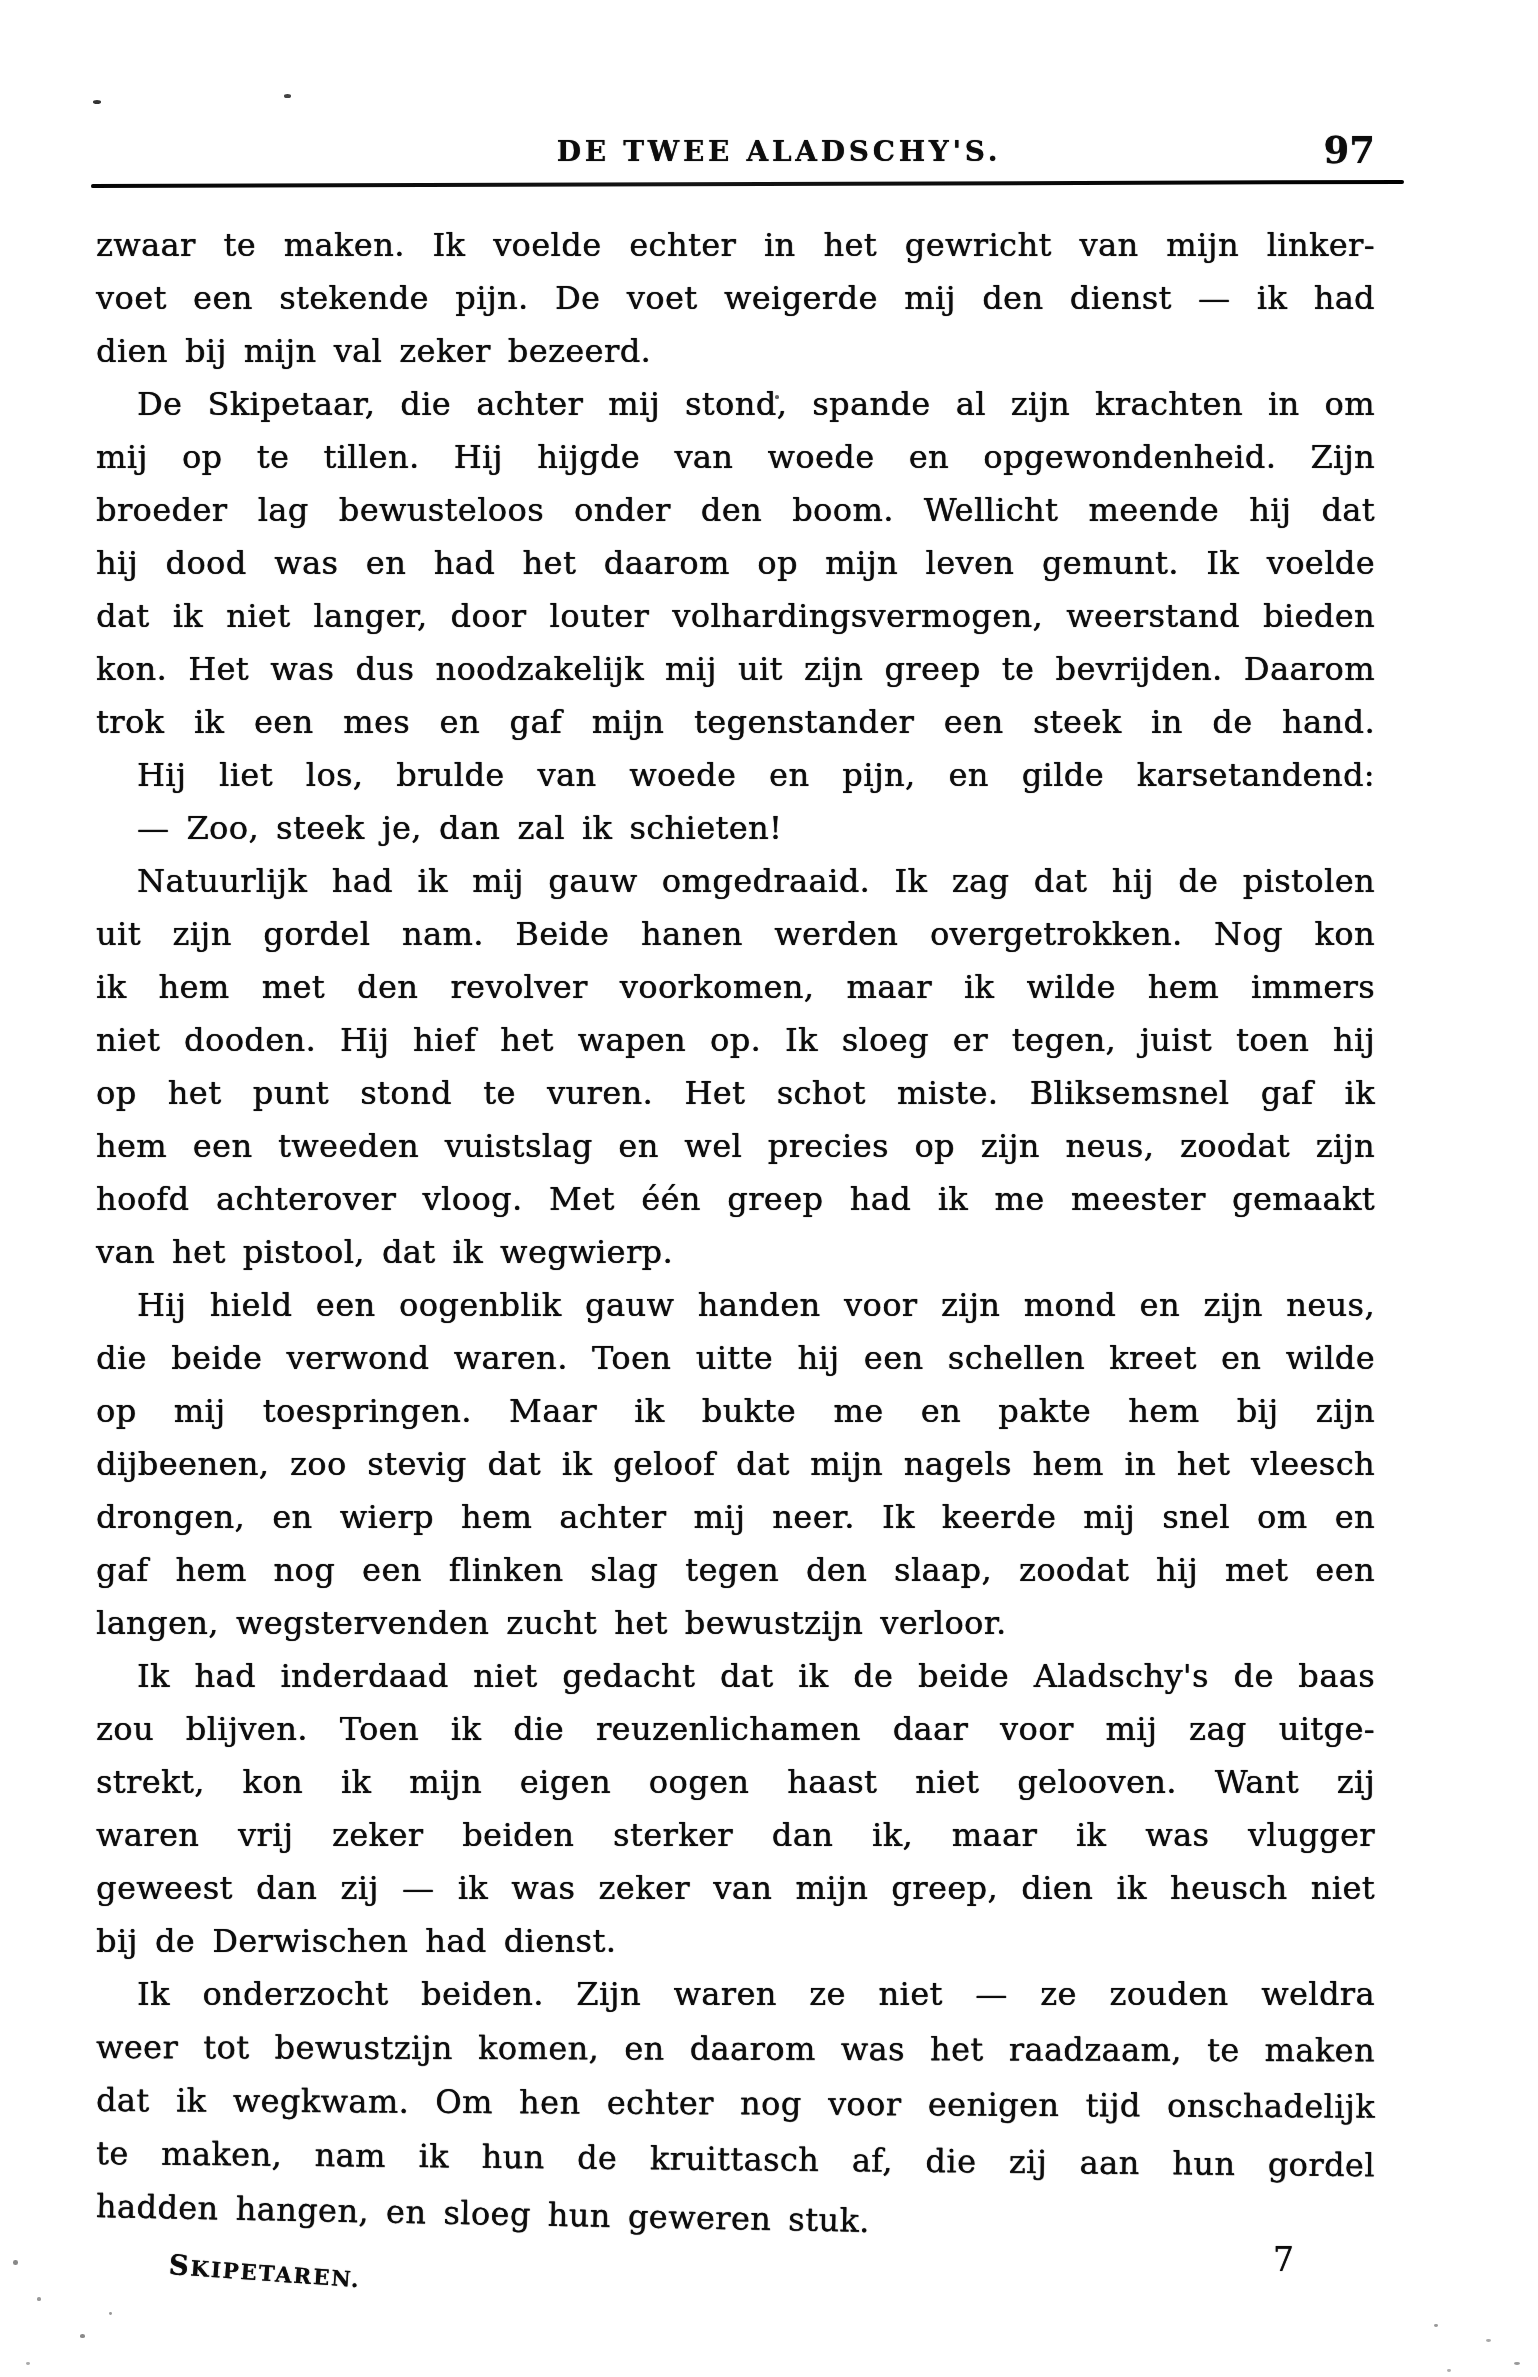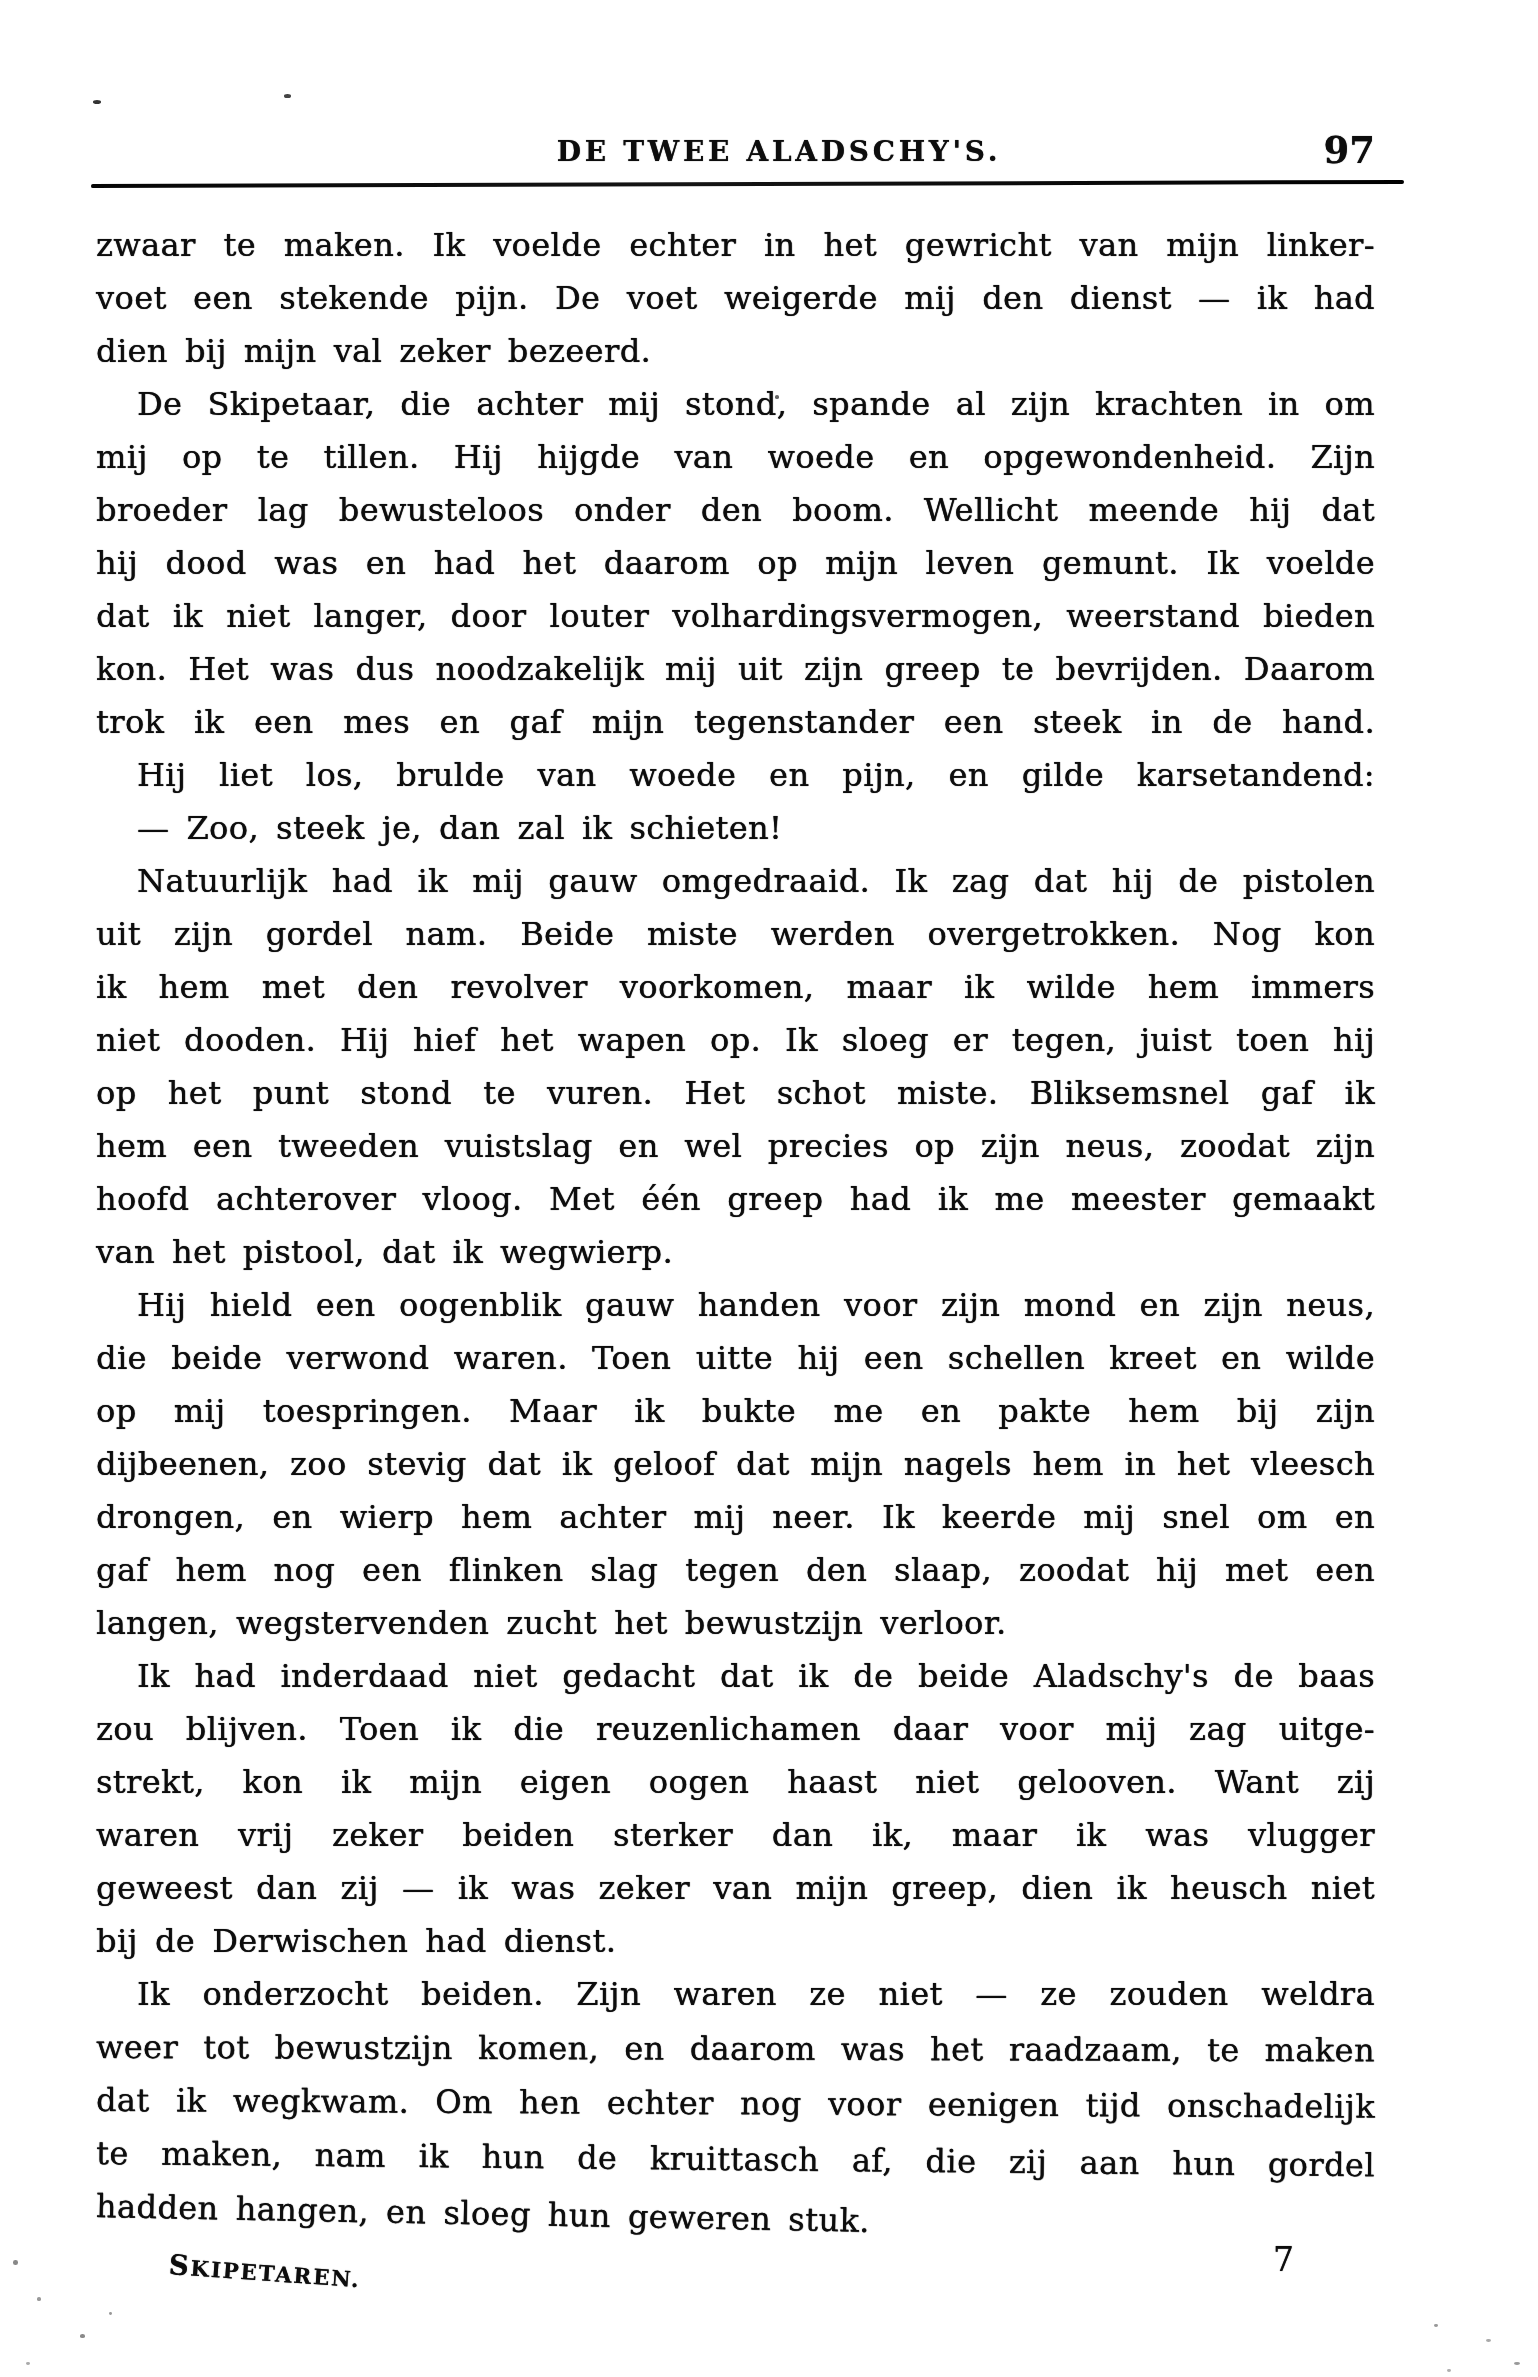--- a/index.html
+++ b/index.html
@@ -103,21 +103,21 @@
       <div class="line indent">De Skipetaar, die achter mij stond, spande al zijn krachten in om</div>
       <div class="line">mij op te tillen. Hij hijgde van woede en opgewondenheid. Zijn</div>
       <div class="line">broeder lag bewusteloos onder den boom. Wellicht meende hij dat</div>
       <div class="line">hij dood was en had het daarom op mijn leven gemunt. Ik voelde</div>
       <div class="line">dat ik niet langer, door louter volhardingsvermogen, weerstand bieden</div>
       <div class="line">kon. Het was dus noodzakelijk mij uit zijn greep te bevrijden. Daarom</div>
       <div class="line">trok ik een mes en gaf mijn tegenstander een steek in de hand.</div>
       <div class="line indent">Hij liet los, brulde van woede en pijn, en gilde karsetandend:</div>
       <div class="line indent para-end">— Zoo, steek je, dan zal ik schieten!</div>
       <div class="line indent">Natuurlijk had ik mij gauw omgedraaid. Ik zag dat hij de pistolen</div>
-      <div class="line">uit zijn gordel nam. Beide miste werden overgetrokken. Nog kon</div>
+      <div class="line">uit zijn gordel nam. Beide hanen werden overgetrokken. Nog kon</div>
       <div class="line">ik hem met den revolver voorkomen, maar ik wilde hem immers</div>
       <div class="line">niet dooden. Hij hief het wapen op. Ik sloeg er tegen, juist toen hij</div>
       <div class="line">op het punt stond te vuren. Het schot miste. Bliksemsnel gaf ik</div>
       <div class="line">hem een tweeden vuistslag en wel precies op zijn neus, zoodat zijn</div>
       <div class="line">hoofd achterover vloog. Met één greep had ik me meester gemaakt</div>
       <div class="line para-end">van het pistool, dat ik wegwierp.</div>
       <div class="line indent">Hij hield een oogenblik gauw handen voor zijn mond en zijn neus,</div>
       <div class="line">die beide verwond waren. Toen uitte hij een schellen kreet en wilde</div>
       <div class="line">op mij toespringen. Maar ik bukte me en pakte hem bij zijn</div>
       <div class="line">dijbeenen, zoo stevig dat ik geloof dat mijn nagels hem in het vleesch</div>

